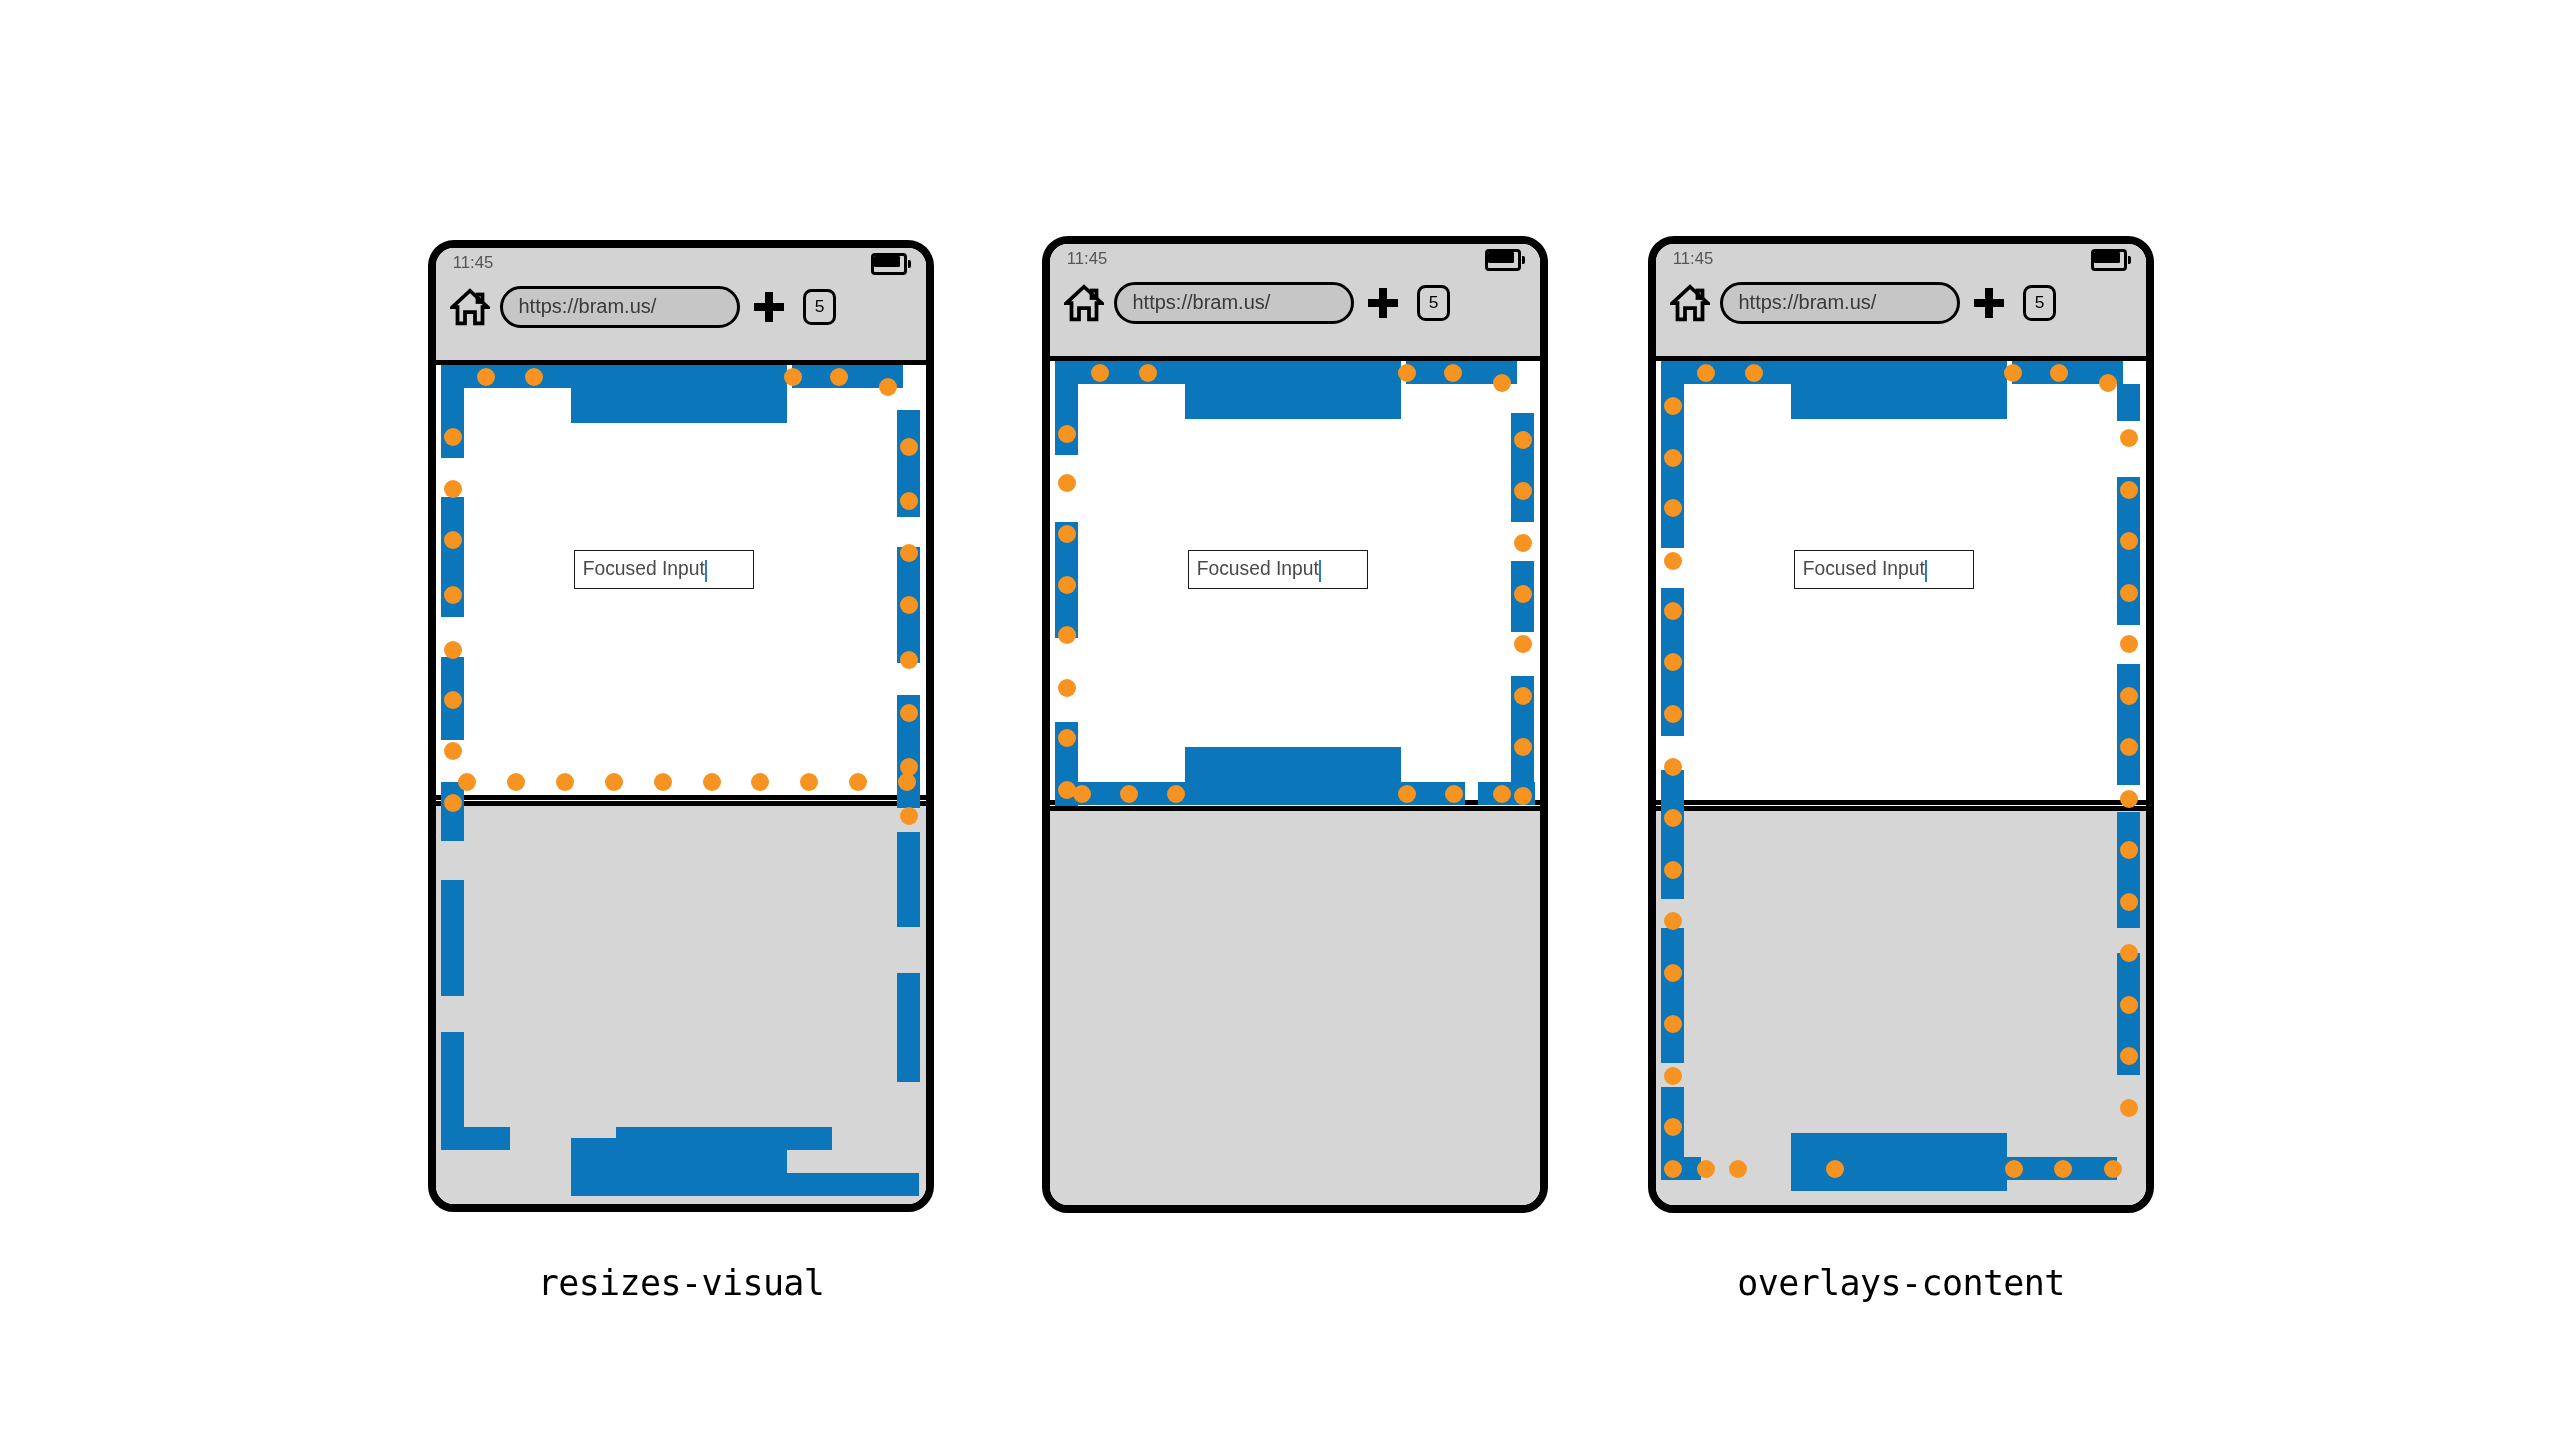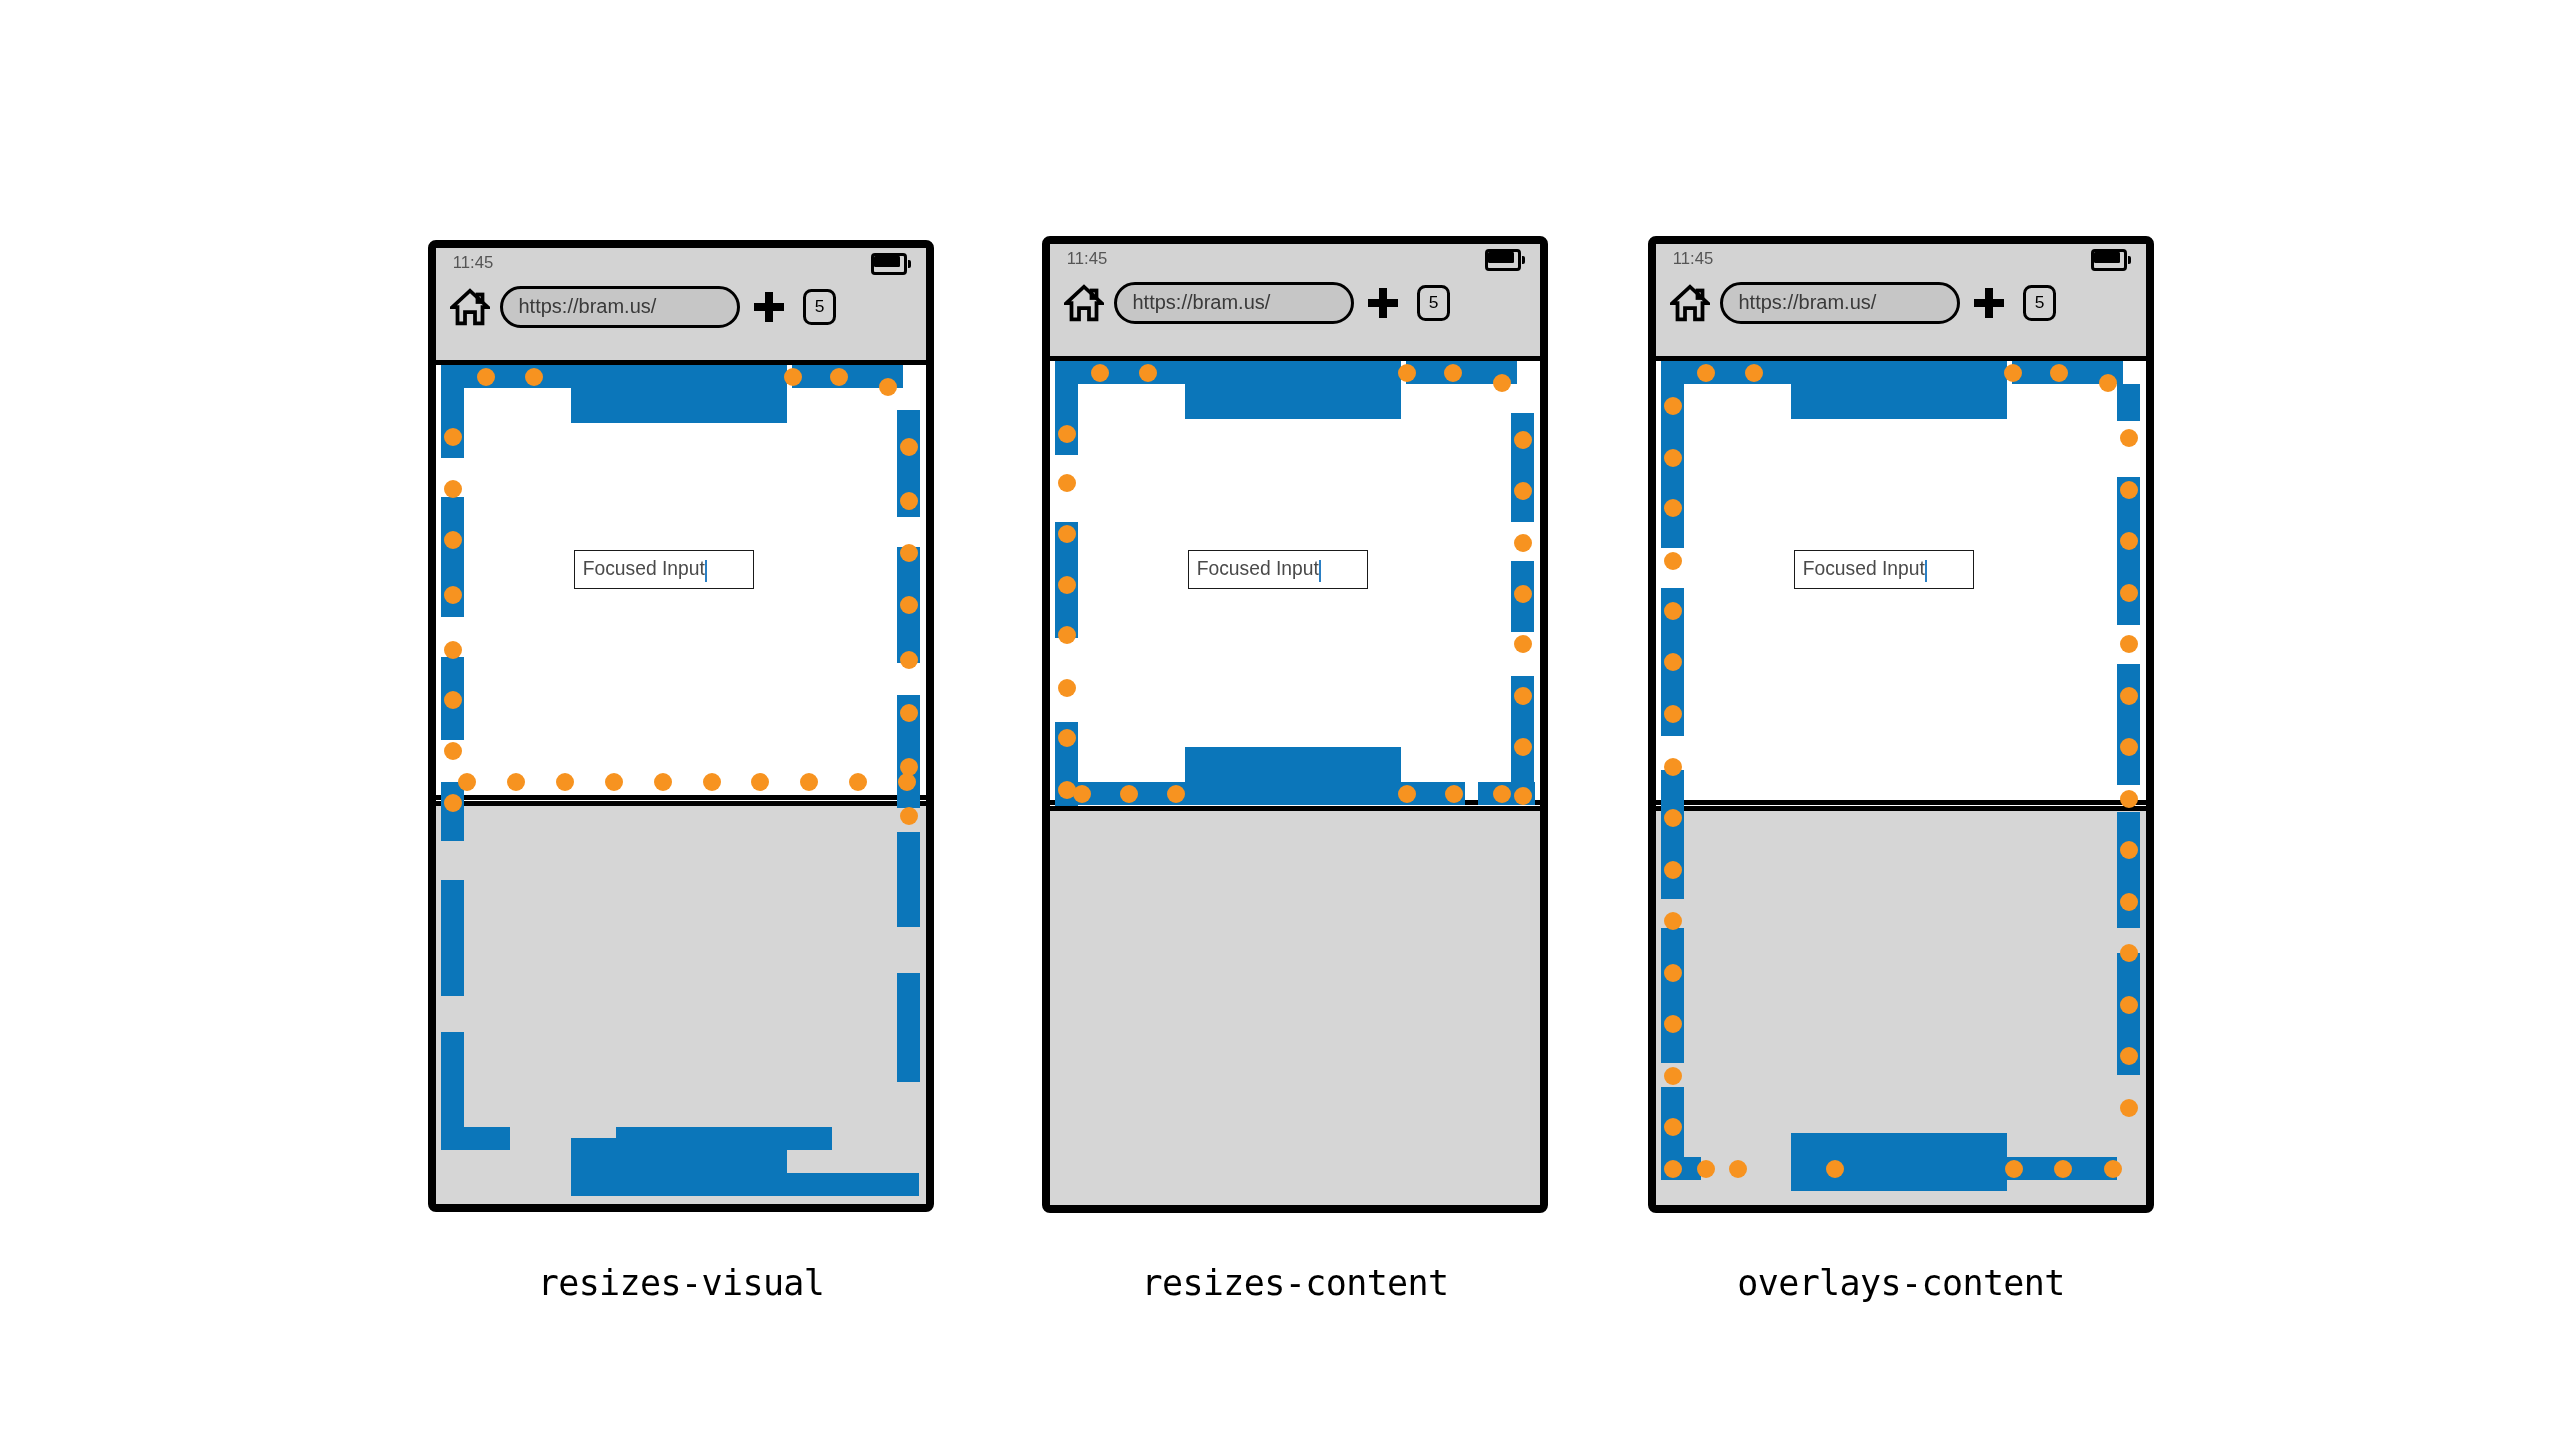--- a/index.html
+++ b/index.html
@@ -1,20 +1,20 @@
 <!DOCTYPE html>
 <html style="font-size:10.3px"><head>
 <meta charset="utf-8">
 <style>
   html,body{margin:0;padding:0;background:#ffffff;}
   body{width:2576px;height:1449px;font-family:"Liberation Sans",sans-serif;overflow:hidden;}
   .stage{position:relative;width:2576px;height:1449px;}
 
   
-  .phone{position:absolute;box-sizing:border-box;border:8.4px solid #000000;border-radius:8px;background:#ffffff;overflow:hidden;}
+  .phone{position:absolute;box-sizing:border-box;border:8.4px solid #000000;border-radius:26px;background:#ffffff;overflow:hidden;}
 
   
   .chrome{position:absolute;left:0;top:0;right:0;background:#d3d3d3;box-sizing:border-box;border-bottom:5.8px solid #000000;}
   .statusbar{position:absolute;left:0;right:0;top:0;height:30px;}
   .clock{position:absolute;left:16.7px;top:3.9px;font-size:16.7px;color:#555555;letter-spacing:0px;line-height:22px;}
   .battery{position:absolute;right:15.5px;top:4.5px;width:40px;height:22px;}
   .battery .shell{position:absolute;left:0;top:0;width:36px;height:22px;box-sizing:border-box;border:3.2px solid #000000;border-radius:3.9px;}
   .battery .fill{position:absolute;left:3.9px;top:3.9px;width:26px;height:10.3px;background:#000000;border-radius:1.3px;}
   .battery .nub{position:absolute;left:37px;top:7.7px;width:3.9px;height:7.7px;background:#000000;border-radius:0 1.9px 1.9px 0;}
 
@@ -235,21 +235,20 @@
       <div class="dot" style="left:473px;top:386px;"></div>
       <div class="dot" style="left:473px;top:435px;"></div>
       <div class="dot" style="left:32px;top:433px;"></div>
       <div class="dot" style="left:79px;top:433px;"></div>
       <div class="dot" style="left:126px;top:433px;"></div>
       <div class="dot" style="left:357px;top:433px;"></div>
       <div class="dot" style="left:404px;top:433px;"></div>
       <div class="dot" style="left:452px;top:433px;"></div>
     </div>
   </div>
-  <div class="caption" style="left:1042px;top:1263px;width:506px;">resizes-content</div>
 
   <div class="phone" style="left:1648px;top:236px;width:506px;height:977px;">
 
     <div class="chrome" style="height:117px;">
       <div class="statusbar">
         <div class="clock">11:45</div>
         <div class="battery">
           <div class="shell"></div>
             <div class="fill"></div>
             <div class="nub"></div>

